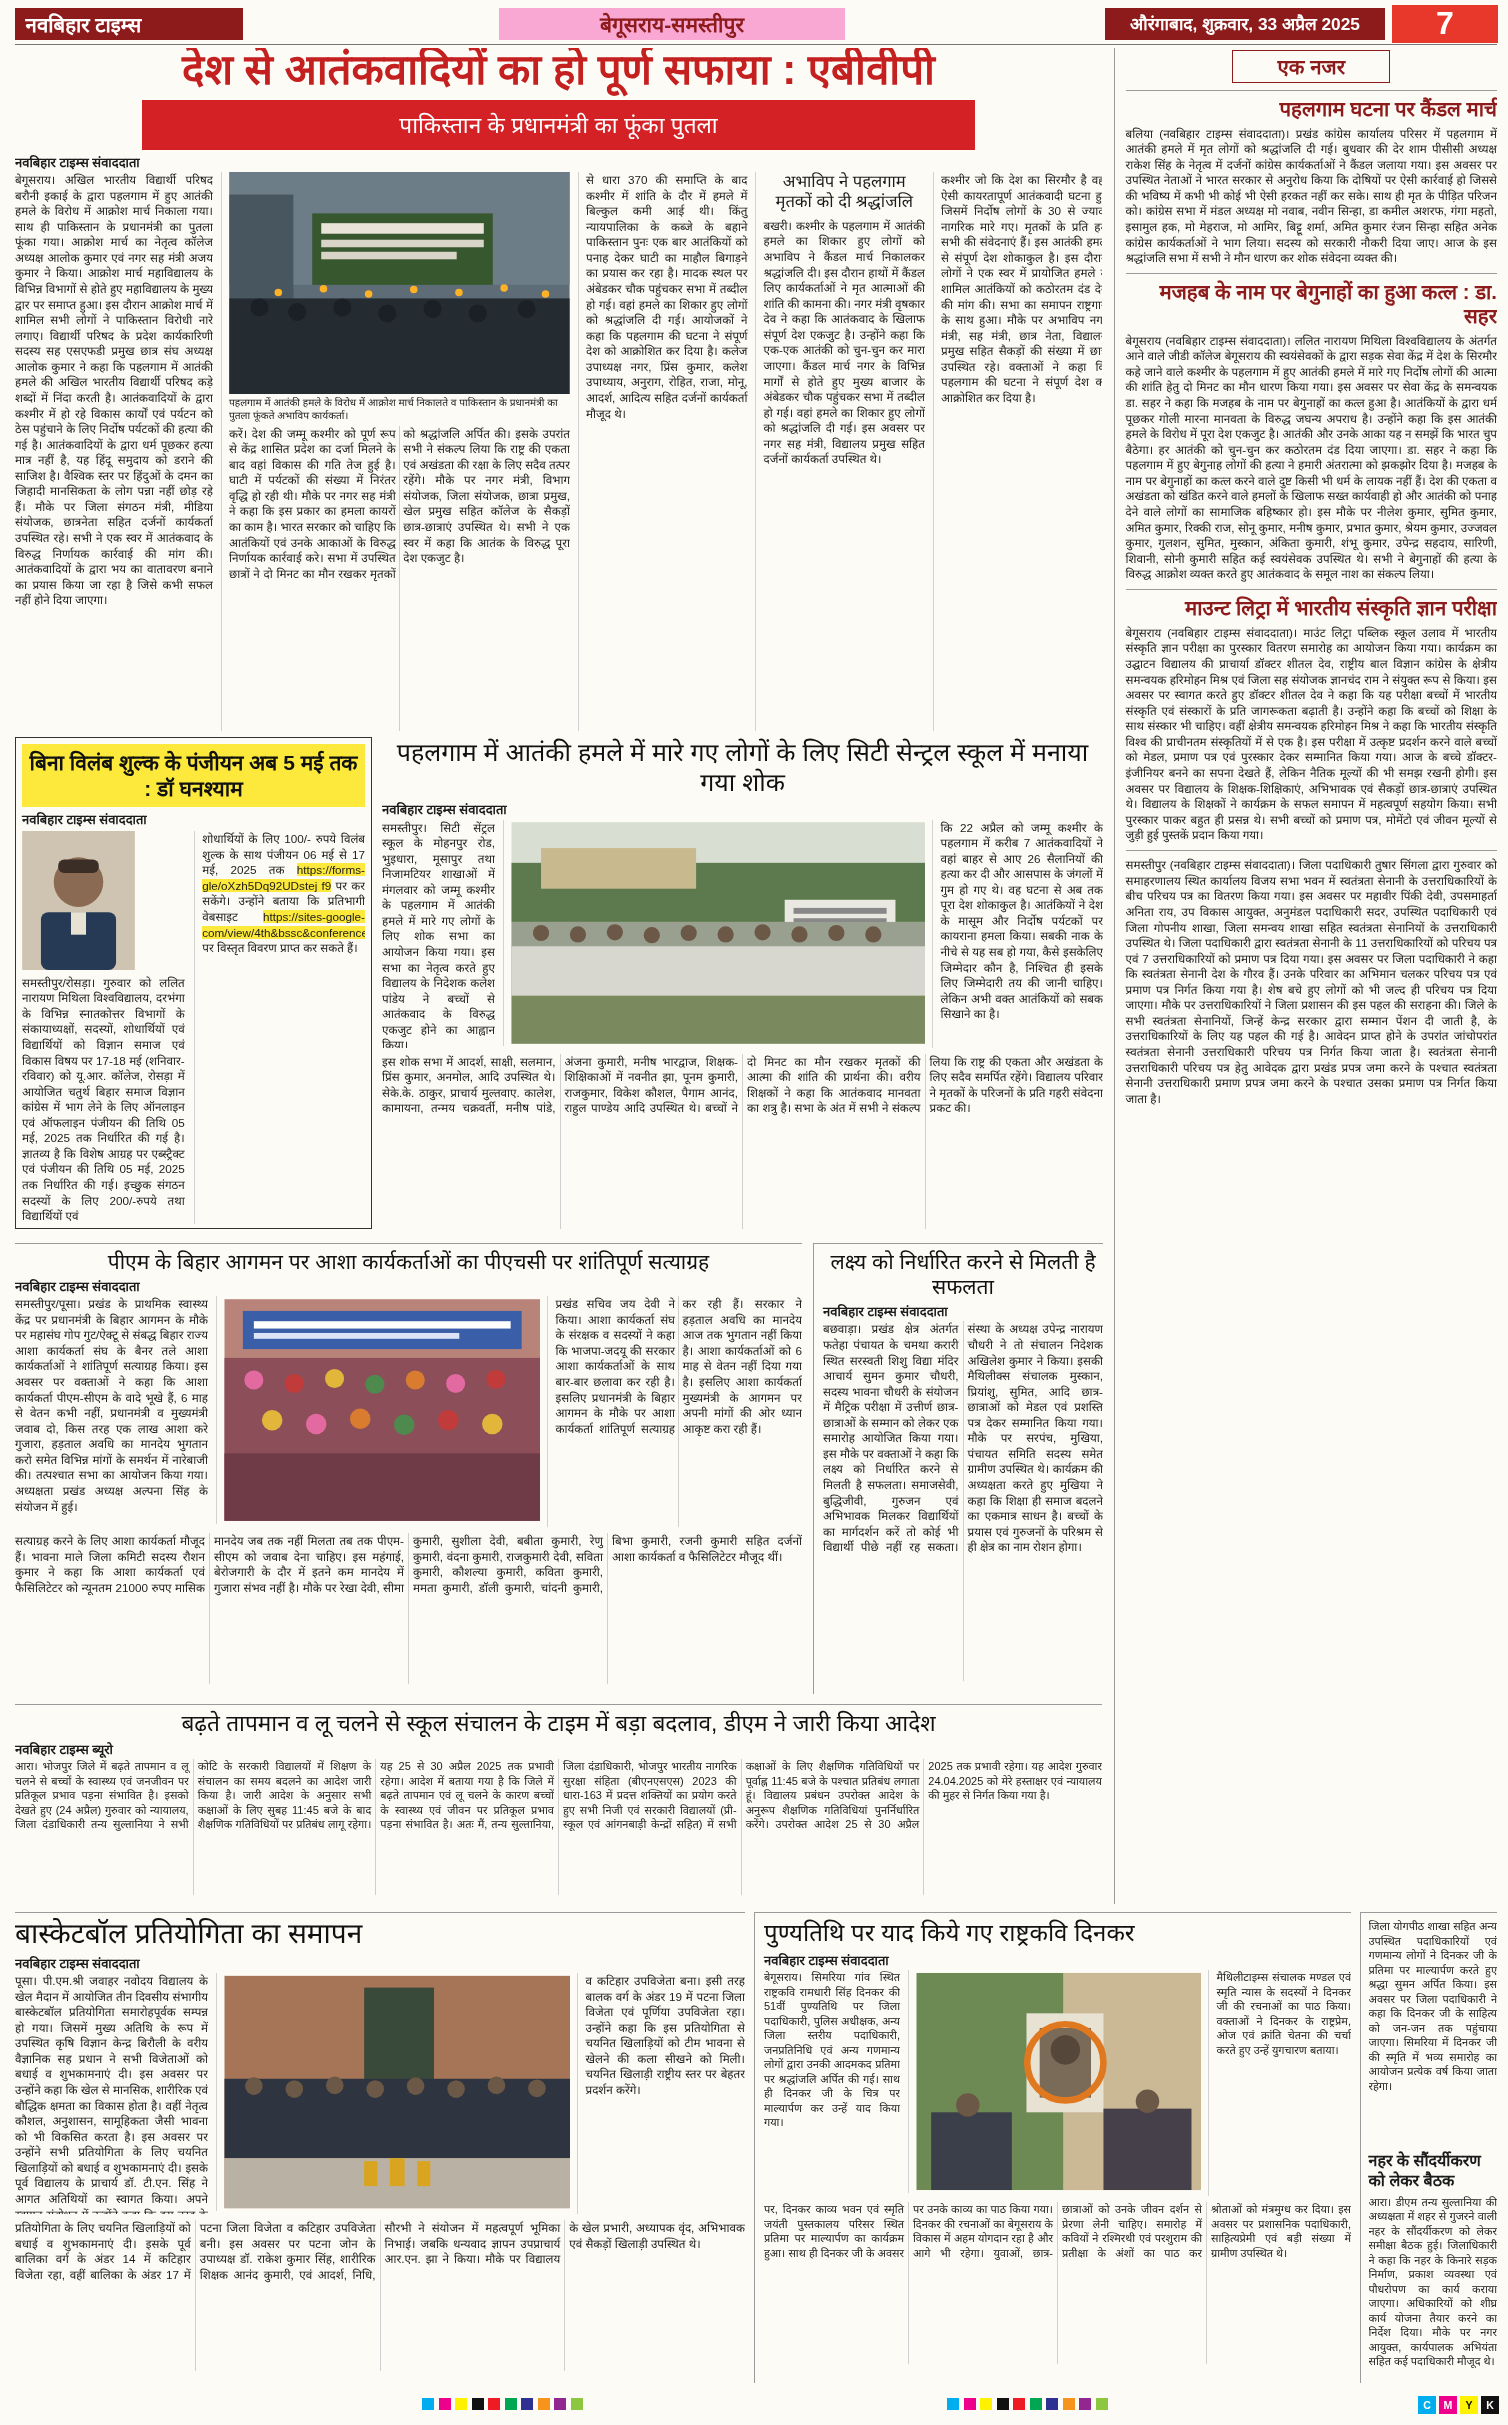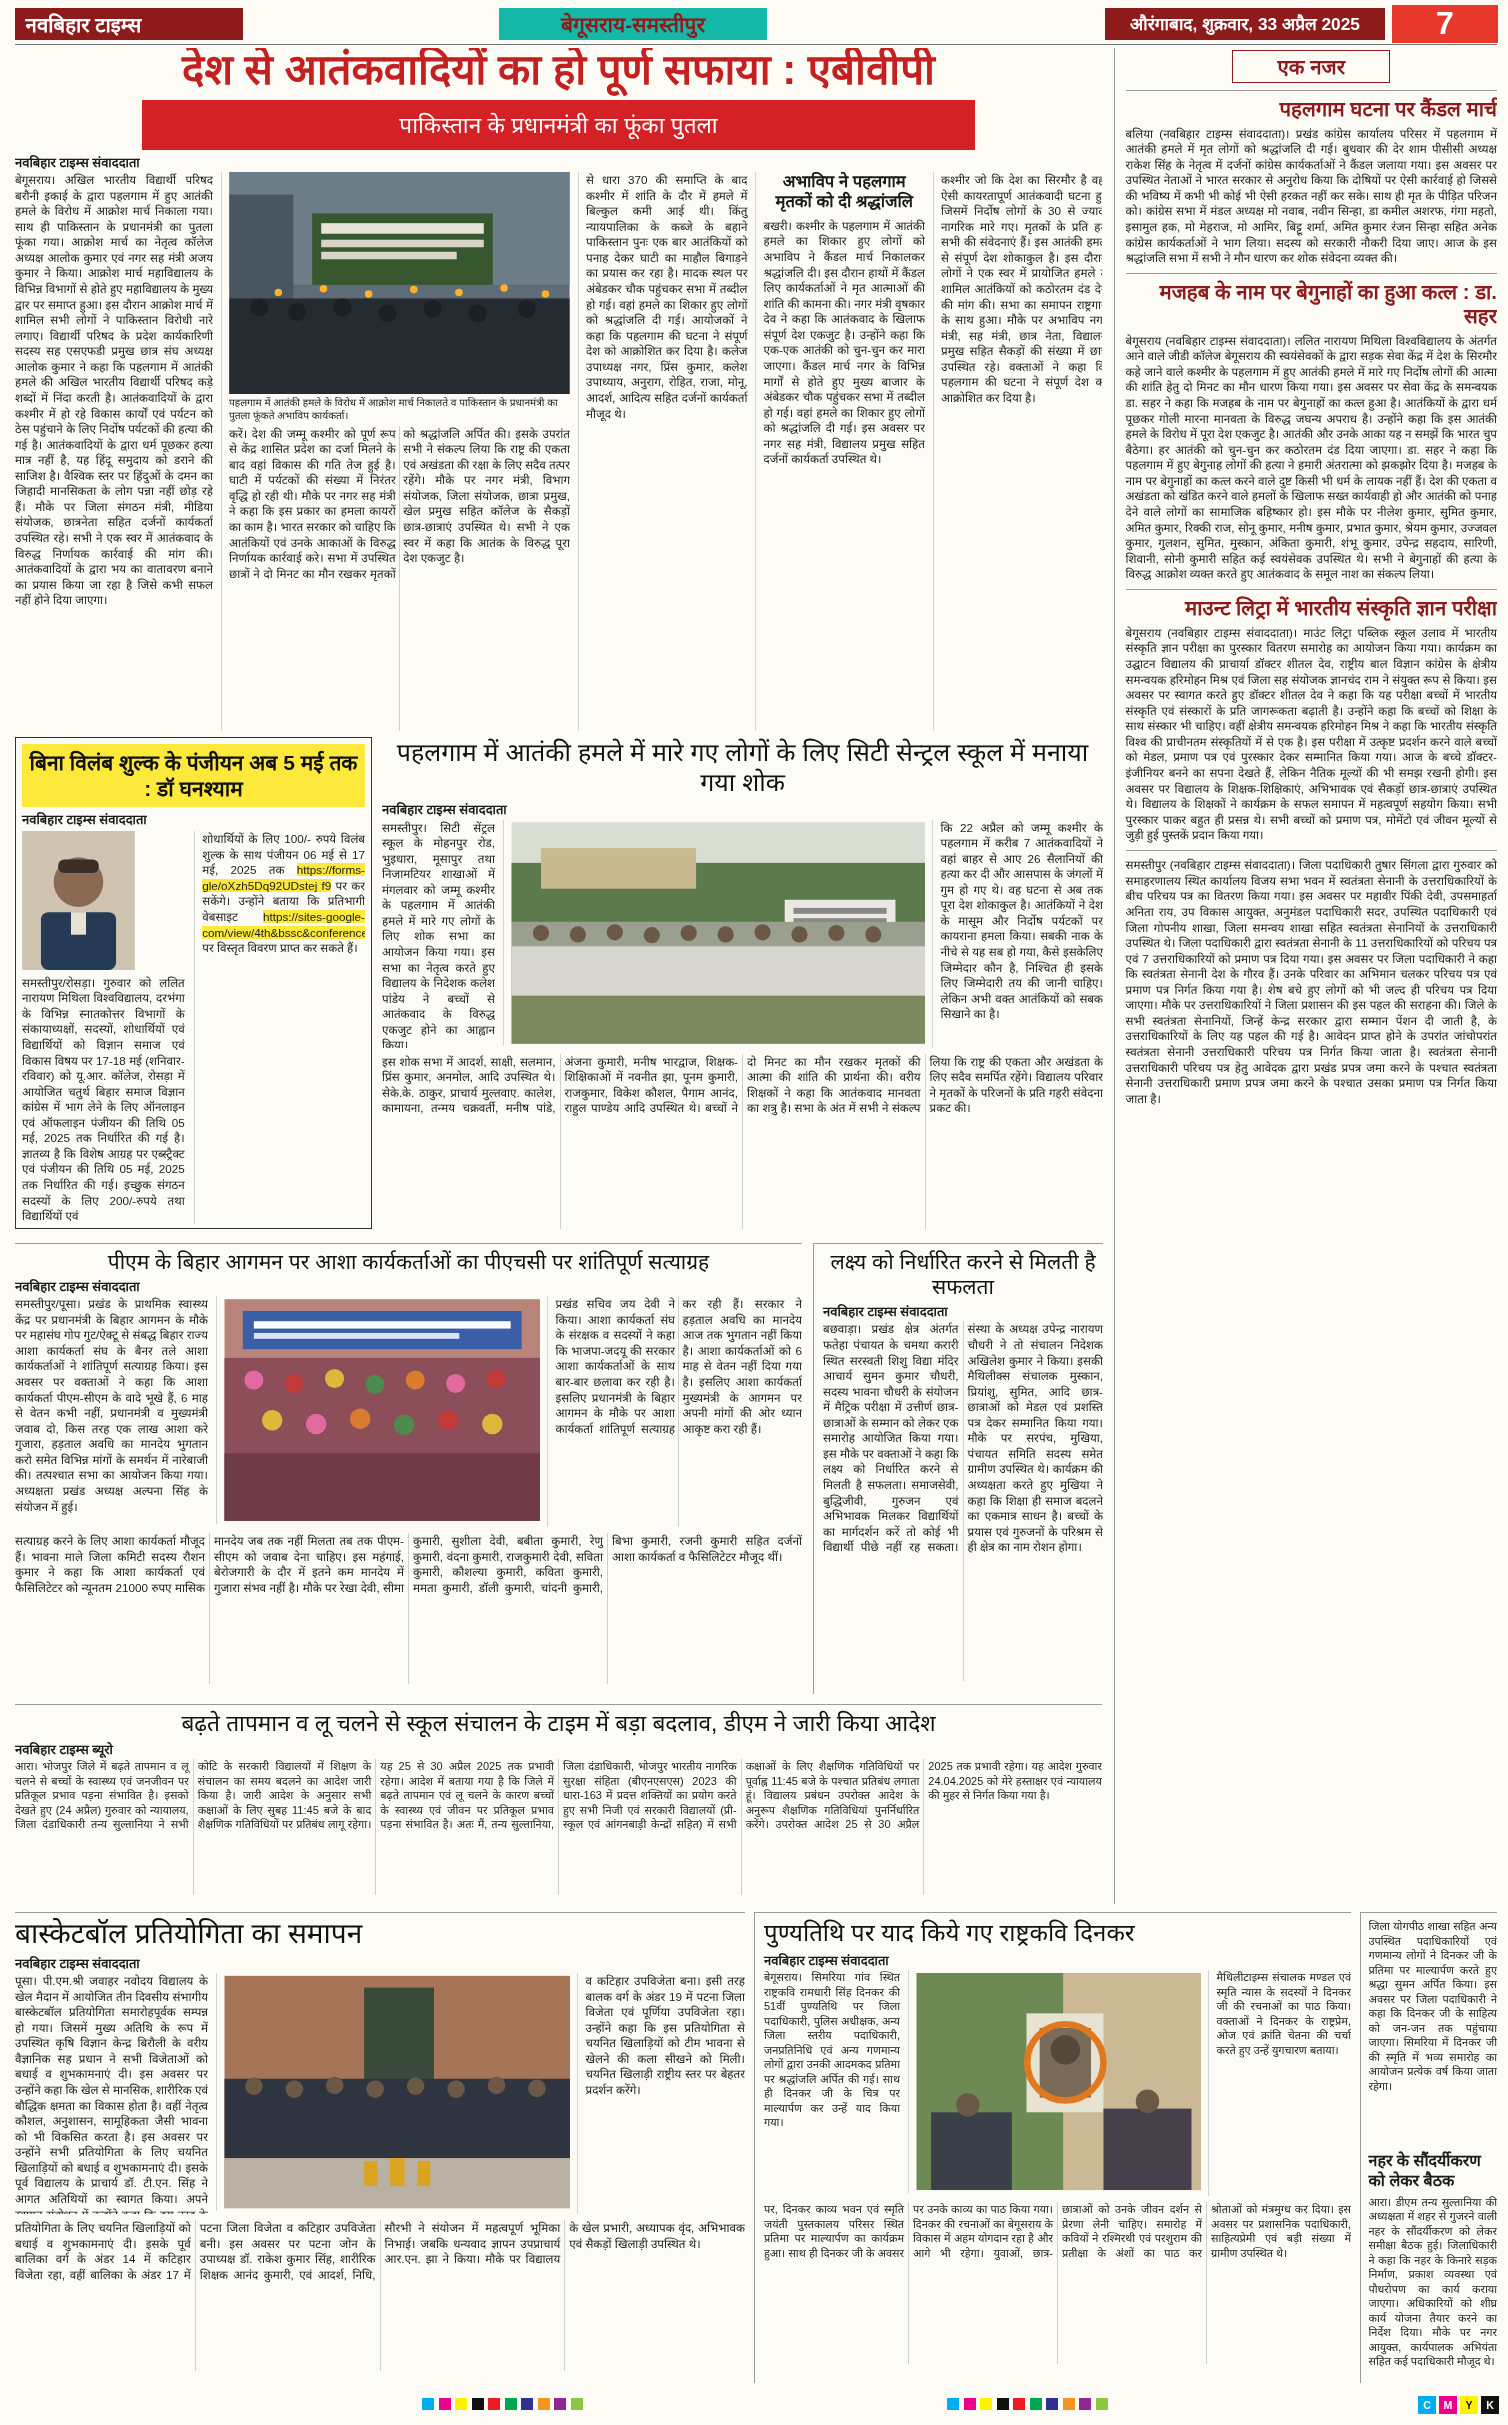--- a/index.html
+++ b/index.html
@@ -3,21 +3,21 @@
 <meta charset="utf-8">
 <style>
   *{box-sizing:border-box;margin:0;padding:0}
   body{margin:0;background:#888}
   #page{position:relative;width:1508px;height:2426px;background:#fcfbf6;
         font-family:"Liberation Sans","DejaVu Sans",sans-serif;color:#1b1b1b;overflow:hidden}
   .abs{position:absolute}
   
   .mastL{left:15px;top:7.5px;width:228px;height:32px;background:#8e1b1b;color:#fff;
          font-weight:bold;font-size:20.4px;display:flex;align-items:center;padding-left:10.6px}
-  .mastC{left:499px;top:7.5px;width:268px;height:32px;background:#14b8a6;color:#8e1b1b;
+  .mastC{left:499px;top:7.5px;width:346px;height:32px;background:#f9a8d4;color:#8e1b1b;
          font-weight:bold;font-size:21px;display:flex;align-items:center;justify-content:center}
   .mastR{left:1105px;top:7.5px;width:280px;height:32px;background:#8e1b1b;color:#fff;
          font-weight:bold;font-size:17.3px;display:flex;align-items:center;justify-content:center}
   .pageno{left:1392px;top:4.5px;width:106px;height:38px;background:#e8372b;color:#fff;
           font-weight:bold;font-size:32px;display:flex;align-items:center;justify-content:center}
   .topline{left:15px;top:44px;width:1482px;border-top:1.5px solid #777;height:0}
   
   .bt{font-size:11.7px;line-height:1.33;text-align:justify}
   .bts{font-size:11px;line-height:1.32;text-align:justify}
   .byl{font-weight:bold;font-size:13px;margin:3px 0 1.5px}
@@ -30,21 +30,21 @@
   
   #lead{left:15px;top:48px;width:1087px;height:683px}
   #lead h1{font-size:42px;font-weight:bold;color:#c4201f;text-align:center;line-height:1.05}
   .redbar{width:833px;height:50px;margin:7.5px auto 3px;background:#d32126;color:#fff;
           font-weight:normal;font-size:22.6px;display:flex;align-items:center;justify-content:center}
   .lead-body{display:flex;gap:7.5px;height:564px;margin-top:1.5px}
   .lead-body>*+*{border-left:0.8px solid #d2d2d2;padding-left:7.5px}
   .lbA{flex:0 0 198px}.lbMid{flex:0 0 348px;display:flex;flex-direction:column}
   .lbC{flex:0 0 170px}.lbD{flex:0 0 170px}.lbE{flex:0 0 175px}
   .midtext{column-count:2;column-gap:7.5px;column-rule:0.8px solid #cfcfcf;flex:1;overflow:hidden}
-  .inner-head{font-weight:bold;font-size:16.6px;text-align:center;line-height:1.2;margin-bottom:6px}
+  .inner-head{font-weight:normal;font-size:16.6px;text-align:center;line-height:1.2;margin-bottom:6px}
   
   #sidebar{left:1114px;top:48px;width:383px;height:1856px;border-left:0.8px solid #9a9a9a;
            padding-left:10.6px;overflow:hidden}
   .eknajar{width:158px;margin:1.5px auto 7.5px;border:1.5px solid #8e1b1b;color:#8e1b1b;
            font-weight:bold;font-size:20.4px;text-align:center;padding:1.5px 0}
   .sb-art{border-top:0.8px solid #9a9a9a;padding-top:6px;margin-top:7.5px}
   .sb-art:first-of-type{border-top:none;margin-top:0}
   .sb-head{color:#8e1b1b;font-weight:bold;font-size:20.4px;text-align:right;line-height:1.18;margin-bottom:4.5px}
   
   #ybox{left:15px;top:737px;width:357px;height:492px;border:1.1px solid #333;padding:6px;overflow:hidden}

